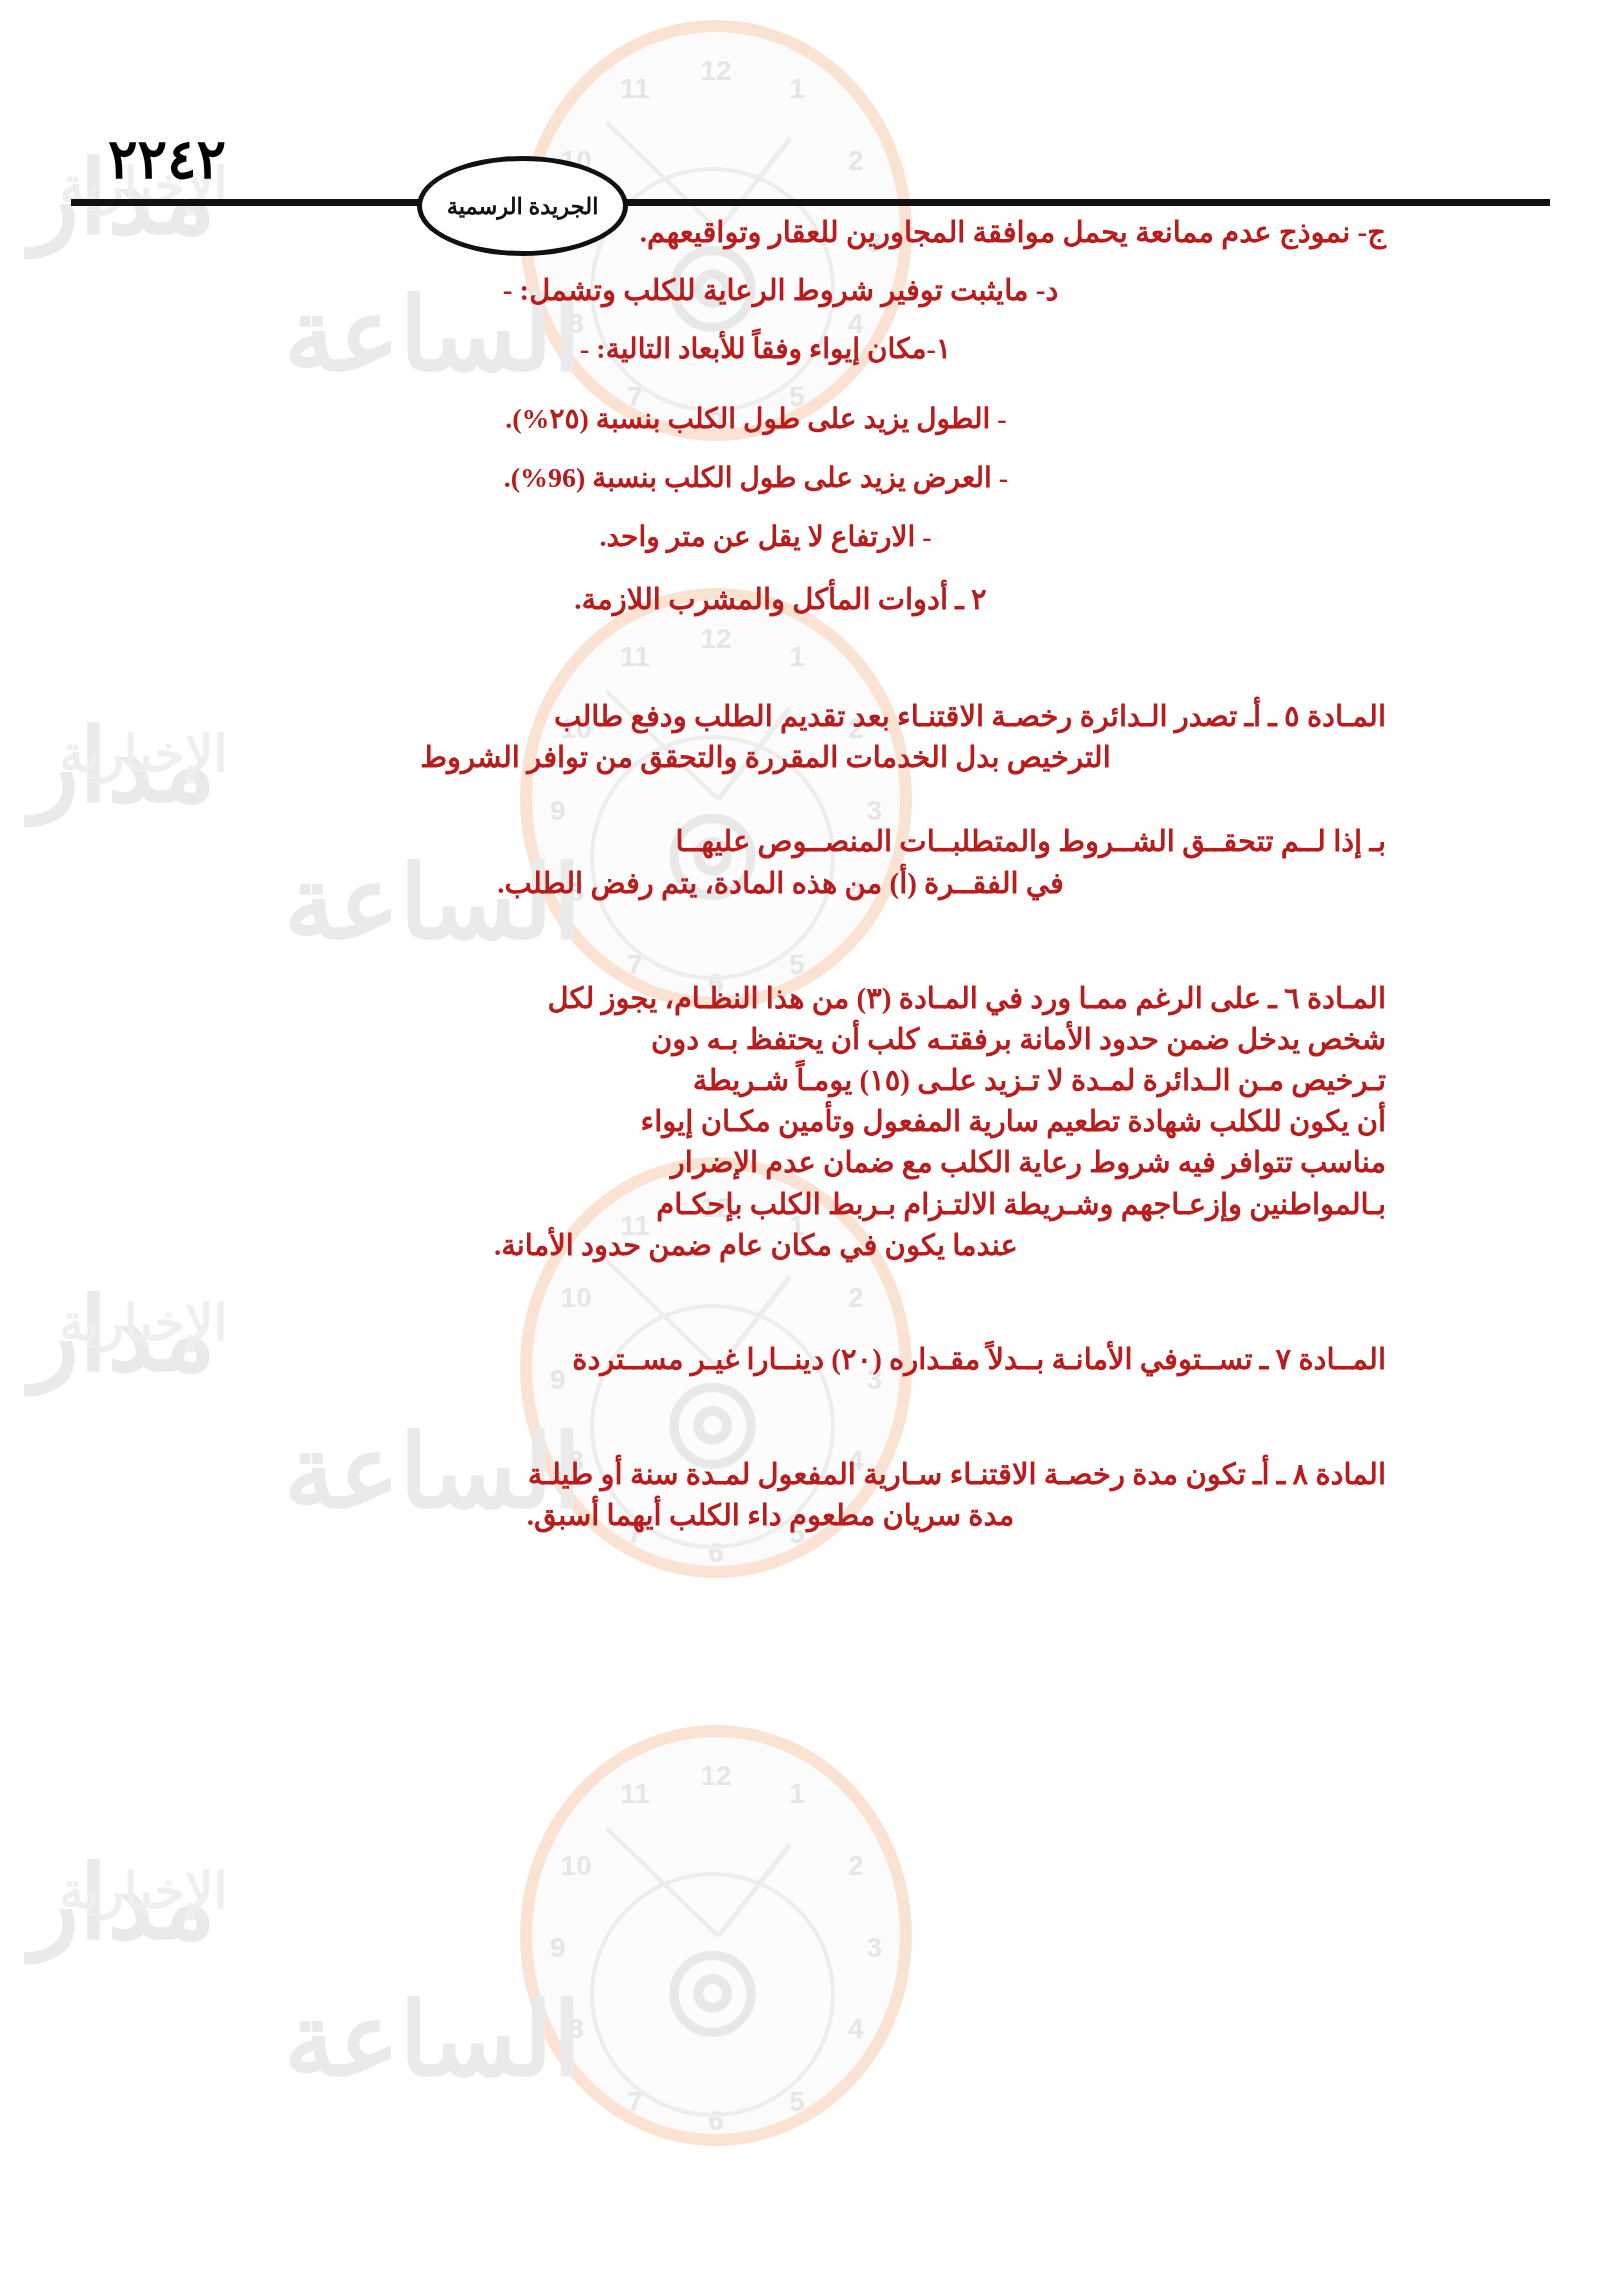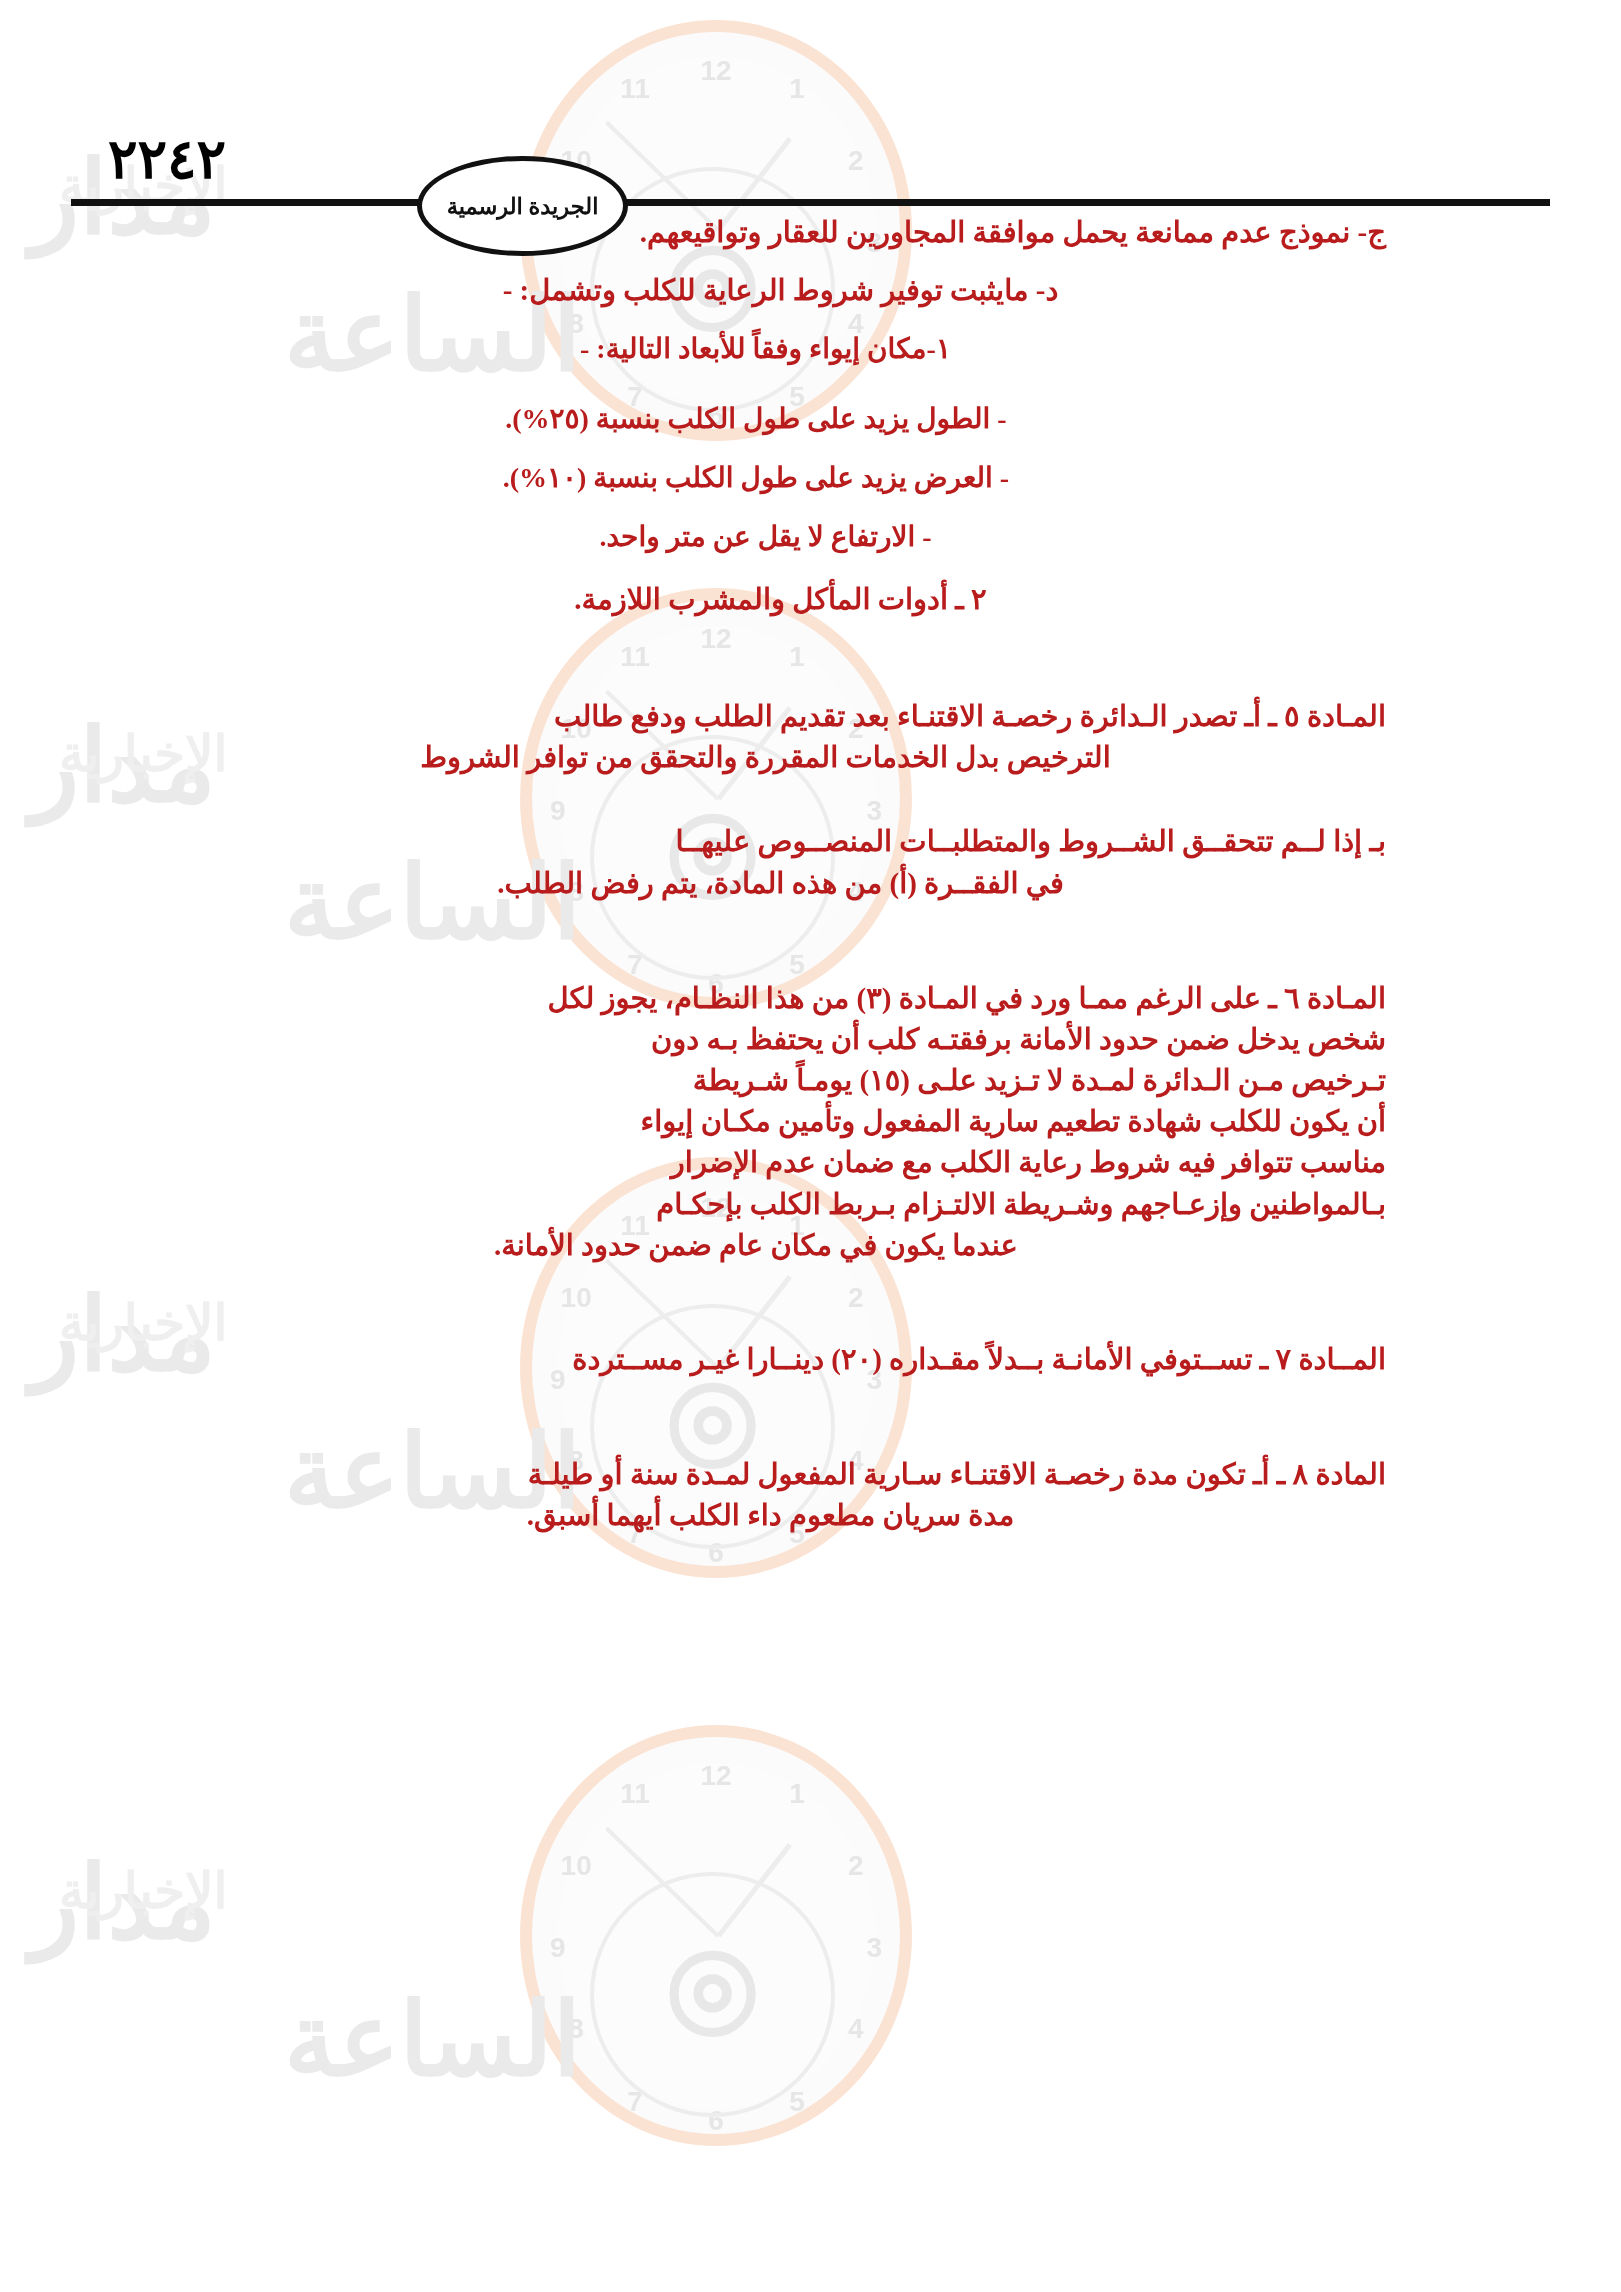--- a/index.html
+++ b/index.html
@@ -297,21 +297,21 @@
 
   <div class="body-col">
 
     <div class="ln s-28 line-rowr" style="margin-top:25.5px;">ج- نموذج عدم ممانعة يحمل موافقة المجاورين للعقار وتواقيعهم.</div>
 
     <div class="ln s-28 line-rowc" style="margin-top:17.6px; padding-left:59px;">د- مايثبت توفير شروط الرعاية للكلب وتشمل: -</div>
 
     <div class="ln s-27 line-rowc" style="margin-top:17.6px; padding-left:29px;">١-مكان إيواء وفقاً للأبعاد التالية: -</div>
 
     <div class="ln s-27 line-rowc" style="margin-top:30px; padding-left:9.8px;">- الطول يزيد على طول الكلب بنسبة (٢٥%).</div>
-    <div class="ln s-27 line-rowc" style="margin-top:19.6px; padding-left:9.8px;">- العرض يزيد على طول الكلب بنسبة (١٠%).</div>
+    <div class="ln s-27 line-rowc" style="margin-top:19.6px; padding-left:9.8px;">- العرض يزيد على طول الكلب بنسبة (96%).</div>
     <div class="ln s-27 line-rowc" style="margin-top:19.6px; padding-left:29px;">- الارتفاع لا يقل عن متر واحد.</div>
 
     <div class="ln s-28 line-rowc" style="margin-top:21.6px; padding-left:59px;">٢ ـ أدوات المأكل والمشرب اللازمة.</div>
 
     <div style="margin-top:76px;">
       <div class="ln s-28 line-rowr">المـادة ٥ ـ أـ تصدر الـدائرة رخصـة الاقتنـاء بعد تقديم الطلب ودفع طالب</div>
       <div class="ln s-28 line-rowc" style="padding-left:29px;">الترخيص بدل الخدمات المقررة والتحقق من توافر الشروط</div>
 
       <div class="ln s-28 line-rowr" style="margin-top:43px;">بـ إذا لــم تتحقــق الشــروط والمتطلبــات المنصــوص عليهــا</div>
       <div class="ln s-28 line-rowc" style="padding-left:59px;">في الفقــرة (أ) من هذه المادة، يتم رفض الطلب.</div>

